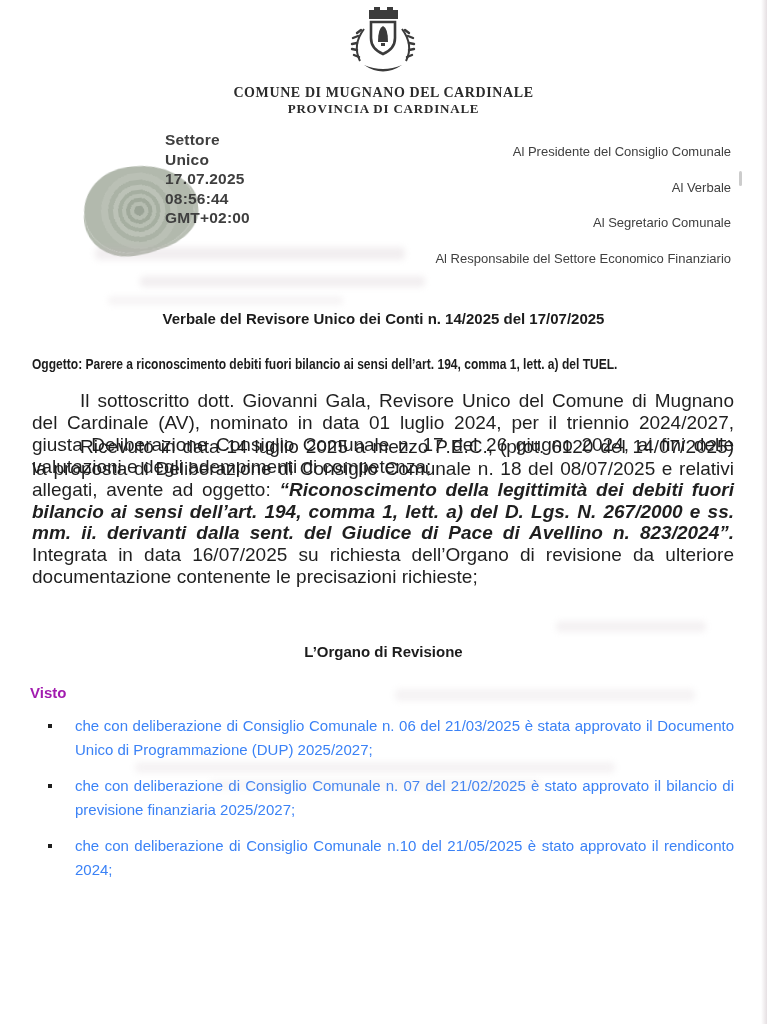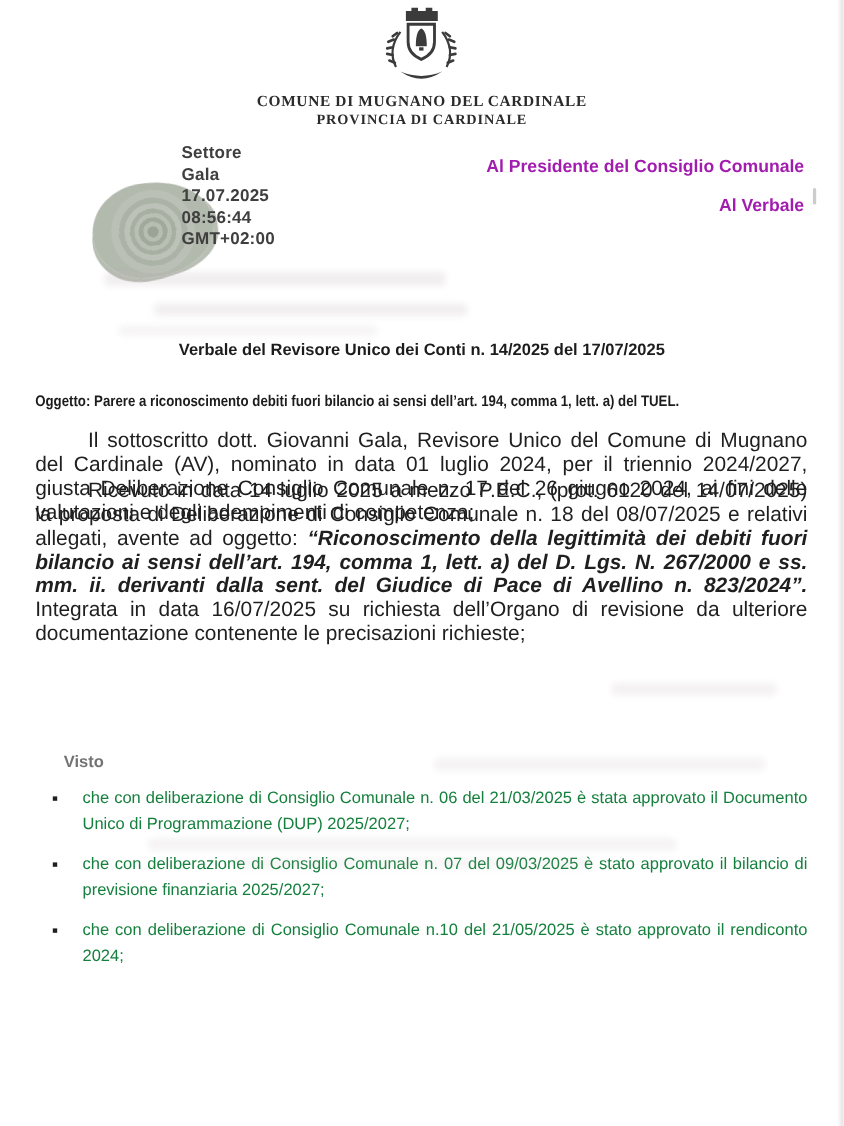--- a/index.html
+++ b/index.html
@@ -32,44 +32,44 @@
     box-shadow:6px 3px 0 -2px #b9bfb4, -4px 6px 0 -3px #b5bcb0;
   }
   .stamp-text{
     position:absolute;left:165px;top:130px;width:200px;
     font-size:15.5px;font-weight:bold;line-height:19.5px;color:#3f3f3f;
     letter-spacing:.2px;
   }
 
   
   .recipients{position:absolute;right:36px;top:141px;width:470px;text-align:right;}
-  .recipients div{font-size:16px;font-weight:bold;color:#a21caf;
+  .recipients div{font-size:13px;font-weight:normal;color:#404040;
     line-height:21px;margin-bottom:14.5px;}
 
   
   .doc-title{position:absolute;left:0;top:310px;width:767px;text-align:center;
     font-size:15px;font-weight:bold;color:#1c1c1c;}
   .subject{position:absolute;left:32px;top:356px;width:720px;
     font-size:14px;font-weight:bold;color:#1c1c1c;white-space:nowrap;
     transform:scaleX(.86);transform-origin:left center;}
   .para{position:absolute;left:32px;width:702px;font-size:19px;
     line-height:22px;text-align:justify;color:#1f1f1f;}
   .para.indent{text-indent:48px;}
   .p1{top:390px;}
   .p2{top:436px;line-height:21.6px;}
   .p3{top:591px;}
   .bold-italic{font-weight:bold;font-style:italic;}
   .organo{position:absolute;left:0;top:643px;width:767px;text-align:center;
     font-size:15px;font-weight:bold;color:#1c1c1c;}
-  .visto{position:absolute;left:30px;top:684px;font-size:15px;font-weight:bold;color:#737373;margin-left:28px;}
+  .visto{position:absolute;left:30px;top:684px;font-size:15px;font-weight:bold;color:#a21caf;}
 
   
   .bullets{position:absolute;left:32px;top:714px;width:702px;}
   .bullet{position:relative;padding-left:43px;margin-bottom:12px;
-    font-size:15px;line-height:24px;text-align:justify;color:#15803d;min-height:48px;}
+    font-size:15px;line-height:24px;text-align:justify;color:#3b82f6;min-height:48px;}
   .bullet-dot{position:absolute;left:16px;top:10px;width:4px;height:4px;background:#1f1f1f;}
 
   
   .ghost{position:absolute;background:#c3b4bc;opacity:.22;filter:blur(3px);border-radius:4px;}
   .g1{left:95px;top:247px;width:310px;height:13px;}
   .g2{left:140px;top:276px;width:285px;height:11px;}
   .g3{left:108px;top:296px;width:235px;height:9px;opacity:.15;}
   .g4{left:556px;top:621px;width:150px;height:11px;opacity:.18;}
   .g5{left:395px;top:689px;width:300px;height:12px;opacity:.16;}
   .g6{left:135px;top:762px;width:480px;height:11px;opacity:.16;}
@@ -112,49 +112,52 @@
       <path d="M22,60 q19,8 38,0 q-19,13 -38,0 z" stroke="none"></path>
     </g>
   </svg>
 
   <div class="muni-line muni-1">COMUNE DI MUGNANO DEL CARDINALE</div>
   <div class="muni-line muni-2">PROVINCIA DI CARDINALE</div>
 
   <div class="stamp-blob"></div>
   <div class="stamp-text">
     <div>Settore</div>
-    <div>Gala</div>
+    <div>Unico</div>
     <div>17.07.2025</div>
     <div>08:56:44</div>
     <div>GMT+02:00</div>
   </div>
 
   <div class="recipients">
     <div>Al Presidente del Consiglio Comunale</div>
     <div>Al Verbale</div>
+    <div>Al Segretario Comunale</div>
+    <div>Al Responsabile del Settore Economico Finanziario</div>
   </div>
 
   <div class="doc-title">Verbale del Revisore Unico dei Conti n. 14/2025 del 17/07/2025</div>
   <div class="subject">Oggetto: Parere a riconoscimento debiti fuori bilancio ai sensi dell’art. 194, comma 1, lett. a) del TUEL.</div>
 
   <div class="para indent p1">Il sottoscritto dott. Giovanni Gala, Revisore Unico del Comune di Mugnano del Cardinale (AV), nominato in data 01 luglio 2024, per il triennio 2024/2027, giusta Deliberazione Consiglio Comunale n. 17 del 26 giugno 2024, ai fini delle valutazioni e degli adempimenti di competenza;</div>
 
   <div class="para indent p2"><span>Ricevuto in data 14 luglio 2025 a mezzo P.E.C., (prot. 6120 del 14/07/2025) la proposta di Deliberazione di Consiglio Comunale n. 18 del 08/07/2025 e relativi allegati, avente ad oggetto: </span><span class="bold-italic">“Riconoscimento della legittimità dei debiti fuori bilancio ai sensi dell’art. 194, comma 1, lett. a) del D. Lgs. N. 267/2000 e ss. mm. ii. derivanti dalla sent. del Giudice di Pace di Avellino n. 823/2024”.</span><span> Integrata in data 16/07/2025 su richiesta dell’Organo di revisione da ulteriore documentazione contenente le precisazioni richieste;</span></div>
 
 
+  <div class="organo">L’Organo di Revisione</div>
   <div class="visto">Visto</div>
 
   <div class="bullets">
     <div class="bullet">
       <span class="bullet-dot"></span>
       <span>che con deliberazione di Consiglio Comunale n. 06 del 21/03/2025 è stata approvato il Documento Unico di Programmazione (DUP) 2025/2027;</span>
     </div>
     <div class="bullet">
       <span class="bullet-dot"></span>
-      <span>che con deliberazione di Consiglio Comunale n. 07 del 09/03/2025 è stato approvato il bilancio di previsione finanziaria 2025/2027;</span>
+      <span>che con deliberazione di Consiglio Comunale n. 07 del 21/02/2025 è stato approvato il bilancio di previsione finanziaria 2025/2027;</span>
     </div>
     <div class="bullet">
       <span class="bullet-dot"></span>
       <span>che con deliberazione di Consiglio Comunale n.10 del 21/05/2025 è stato approvato il rendiconto 2024;</span>
     </div>
   </div>
 
   <div class="ghost g1"></div>
   <div class="ghost g2"></div>
   <div class="ghost g3"></div>

